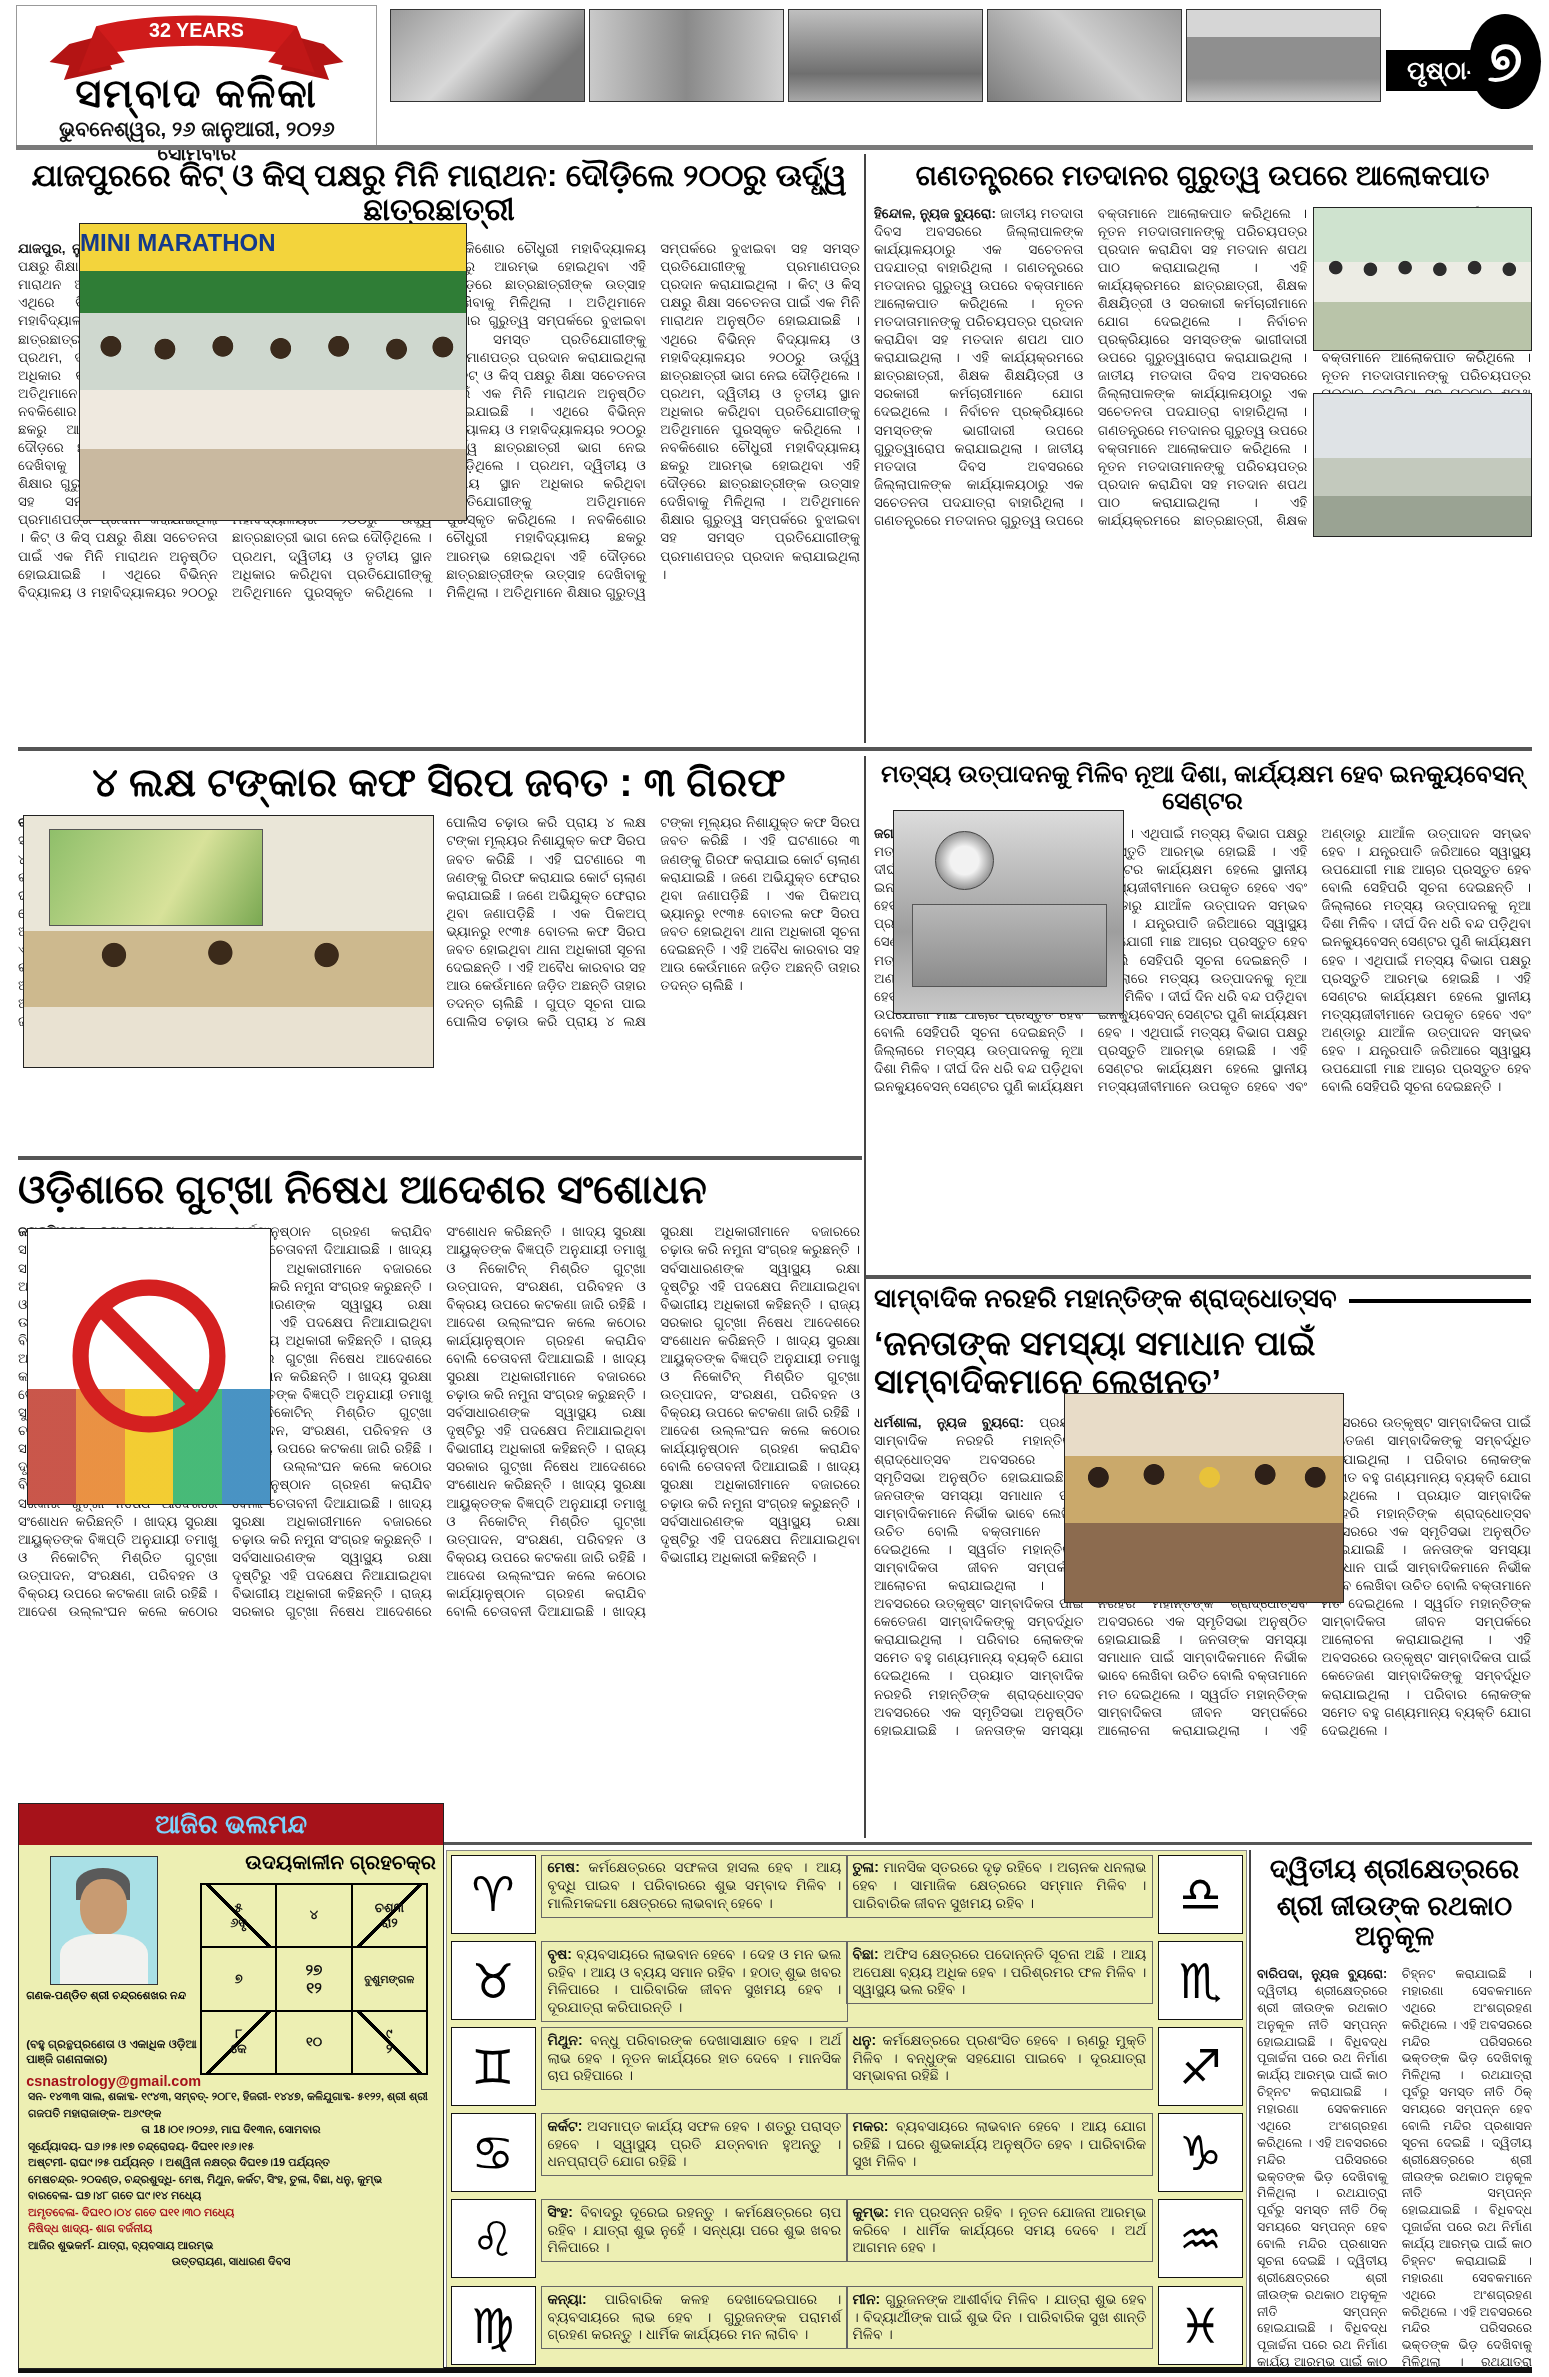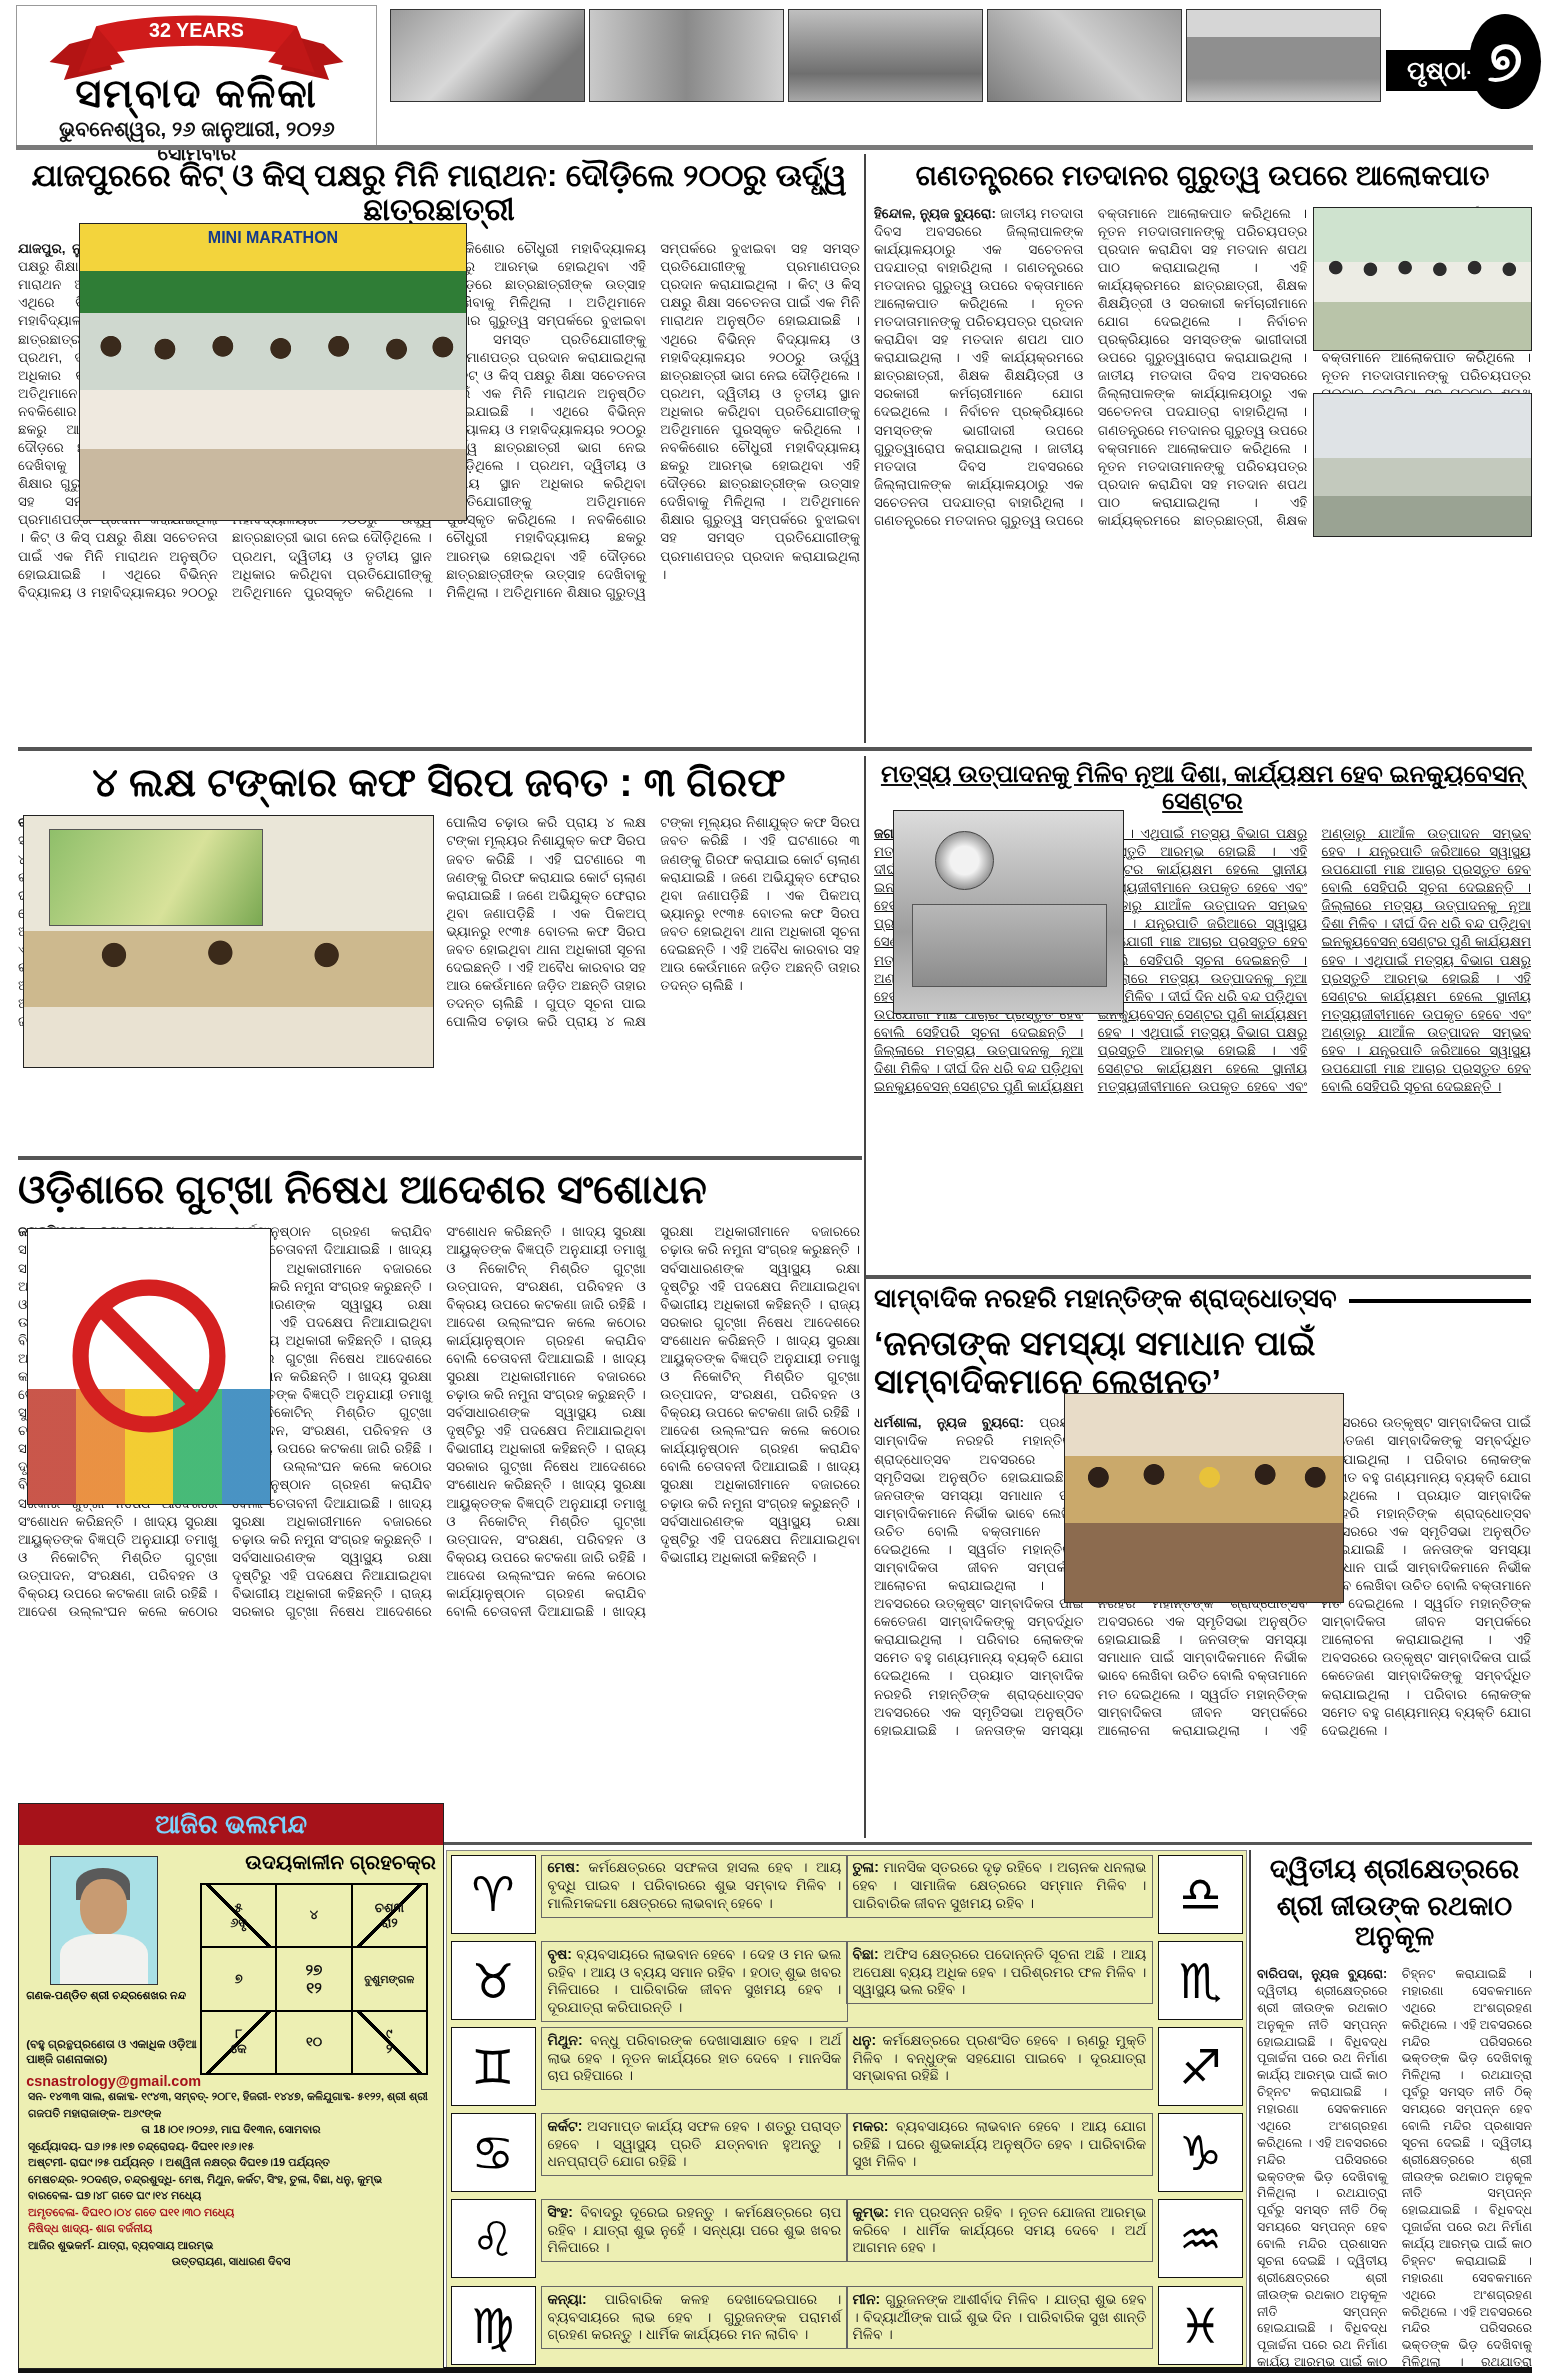--- a/index.html
+++ b/index.html
@@ -63,21 +63,21 @@
   <div class="hrule" style="left:16px;top:145px;width:1517px;height:4.5px;background:#7a7a7a;"></div>
 
   <div class="abs" style="left:18px;top:154px;width:842px;height:591px;">
     <div class="headline" style="font-size:31px;text-align:center;padding-top:5.4px;">ଯାଜପୁରରେ କିଟ୍ ଓ କିସ୍ ପକ୍ଷରୁ ମିନି ମାରାଥନ: ଦୌଡ଼ିଲେ ୨୦୦ରୁ ଊର୍ଦ୍ଧ୍ୱ ଛାତ୍ରଛାତ୍ରୀ</div>
     <div class="body-cols" style="margin-top:12.6px;height:528px;column-count:4;">
       <b class="byline">ଯାଜପୁର, ନ୍ୟୁଜ ବ୍ୟୁରୋ:</b>
       <span>କିଟ୍ ଓ କିସ୍ ପକ୍ଷରୁ ଶିକ୍ଷା ସଚେତନତା ପାଇଁ ଏକ ମିନି ମାରାଥନ ଅନୁଷ୍ଠିତ ହୋଇଯାଇଛି । ଏଥିରେ ବିଭିନ୍ନ ବିଦ୍ୟାଳୟ ଓ ମହାବିଦ୍ୟାଳୟର ୨୦୦ରୁ ଊର୍ଦ୍ଧ୍ୱ ଛାତ୍ରଛାତ୍ରୀ ଭାଗ ନେଇ ଦୌଡ଼ିଥିଲେ । ପ୍ରଥମ, ଦ୍ୱିତୀୟ ଓ ତୃତୀୟ ସ୍ଥାନ ଅଧିକାର କରିଥିବା ପ୍ରତିଯୋଗୀଙ୍କୁ ଅତିଥିମାନେ ପୁରସ୍କୃତ କରିଥିଲେ । ନବକିଶୋର ଚୌଧୁରୀ ମହାବିଦ୍ୟାଳୟ ଛକରୁ ଆରମ୍ଭ ହୋଇଥିବା ଏହି ଦୌଡ଼ରେ ଛାତ୍ରଛାତ୍ରୀଙ୍କ ଉତ୍ସାହ ଦେଖିବାକୁ ମିଳିଥିଲା । ଅତିଥିମାନେ ଶିକ୍ଷାର ଗୁରୁତ୍ୱ ସମ୍ପର୍କରେ ବୁଝାଇବା ସହ ସମସ୍ତ ପ୍ରତିଯୋଗୀଙ୍କୁ ପ୍ରମାଣପତ୍ର ପ୍ରଦାନ କରାଯାଇଥିଲା । କିଟ୍ ଓ କିସ୍ ପକ୍ଷରୁ ଶିକ୍ଷା ସଚେତନତା ପାଇଁ ଏକ ମିନି ମାରାଥନ ଅନୁଷ୍ଠିତ ହୋଇଯାଇଛି । ଏଥିରେ ବିଭିନ୍ନ ବିଦ୍ୟାଳୟ ଓ ମହାବିଦ୍ୟାଳୟର ୨୦୦ରୁ ଊର୍ଦ୍ଧ୍ୱ ଛାତ୍ରଛାତ୍ରୀ ଭାଗ ନେଇ ଦୌଡ଼ିଥିଲେ । ପ୍ରଥମ, ଦ୍ୱିତୀୟ ଓ ତୃତୀୟ ସ୍ଥାନ ଅଧିକାର କରିଥିବା ପ୍ରତିଯୋଗୀଙ୍କୁ ଅତିଥିମାନେ ପୁରସ୍କୃତ କରିଥିଲେ । ନବକିଶୋର ଚୌଧୁରୀ ମହାବିଦ୍ୟାଳୟ ଛକରୁ ଆରମ୍ଭ ହୋଇଥିବା ଏହି ଦୌଡ଼ରେ ଛାତ୍ରଛାତ୍ରୀଙ୍କ ଉତ୍ସାହ ଦେଖିବାକୁ ମିଳିଥିଲା । ଅତିଥିମାନେ ଶିକ୍ଷାର ଗୁରୁତ୍ୱ ସମ୍ପର୍କରେ ବୁଝାଇବା ସହ ସମସ୍ତ ପ୍ରତିଯୋଗୀଙ୍କୁ ପ୍ରମାଣପତ୍ର ପ୍ରଦାନ କରାଯାଇଥିଲା । କିଟ୍ ଓ କିସ୍ ପକ୍ଷରୁ ଶିକ୍ଷା ସଚେତନତା ପାଇଁ ଏକ ମିନି ମାରାଥନ ଅନୁଷ୍ଠିତ ହୋଇଯାଇଛି । ଏଥିରେ ବିଭିନ୍ନ ବିଦ୍ୟାଳୟ ଓ ମହାବିଦ୍ୟାଳୟର ୨୦୦ରୁ ଊର୍ଦ୍ଧ୍ୱ ଛାତ୍ରଛାତ୍ରୀ ଭାଗ ନେଇ ଦୌଡ଼ିଥିଲେ । ପ୍ରଥମ, ଦ୍ୱିତୀୟ ଓ ତୃତୀୟ ସ୍ଥାନ ଅଧିକାର କରିଥିବା ପ୍ରତିଯୋଗୀଙ୍କୁ ଅତିଥିମାନେ ପୁରସ୍କୃତ କରିଥିଲେ । ନବକିଶୋର ଚୌଧୁରୀ ମହାବିଦ୍ୟାଳୟ ଛକରୁ ଆରମ୍ଭ ହୋଇଥିବା ଏହି ଦୌଡ଼ରେ ଛାତ୍ରଛାତ୍ରୀଙ୍କ ଉତ୍ସାହ ଦେଖିବାକୁ ମିଳିଥିଲା । ଅତିଥିମାନେ ଶିକ୍ଷାର ଗୁରୁତ୍ୱ ସମ୍ପର୍କରେ ବୁଝାଇବା ସହ ସମସ୍ତ ପ୍ରତିଯୋଗୀଙ୍କୁ ପ୍ରମାଣପତ୍ର ପ୍ରଦାନ କରାଯାଇଥିଲା । କିଟ୍ ଓ କିସ୍ ପକ୍ଷରୁ ଶିକ୍ଷା ସଚେତନତା ପାଇଁ ଏକ ମିନି ମାରାଥନ ଅନୁଷ୍ଠିତ ହୋଇଯାଇଛି । ଏଥିରେ ବିଭିନ୍ନ ବିଦ୍ୟାଳୟ ଓ ମହାବିଦ୍ୟାଳୟର ୨୦୦ରୁ ଊର୍ଦ୍ଧ୍ୱ ଛାତ୍ରଛାତ୍ରୀ ଭାଗ ନେଇ ଦୌଡ଼ିଥିଲେ । ପ୍ରଥମ, ଦ୍ୱିତୀୟ ଓ ତୃତୀୟ ସ୍ଥାନ ଅଧିକାର କରିଥିବା ପ୍ରତିଯୋଗୀଙ୍କୁ ଅତିଥିମାନେ ପୁରସ୍କୃତ କରିଥିଲେ । ନବକିଶୋର ଚୌଧୁରୀ ମହାବିଦ୍ୟାଳୟ ଛକରୁ ଆରମ୍ଭ ହୋଇଥିବା ଏହି ଦୌଡ଼ରେ ଛାତ୍ରଛାତ୍ରୀଙ୍କ ଉତ୍ସାହ ଦେଖିବାକୁ ମିଳିଥିଲା । ଅତିଥିମାନେ ଶିକ୍ଷାର ଗୁରୁତ୍ୱ ସମ୍ପର୍କରେ ବୁଝାଇବା ସହ ସମସ୍ତ ପ୍ରତିଯୋଗୀଙ୍କୁ ପ୍ରମାଣପତ୍ର ପ୍ରଦାନ କରାଯାଇଥିଲା । କିଟ୍ ଓ କିସ୍ ପକ୍ଷରୁ ଶିକ୍ଷା ସଚେତନତା ପାଇଁ ଏକ ମିନି ମାରାଥନ ଅନୁଷ୍ଠିତ ହୋଇଯାଇଛି । ଏଥିରେ ବିଭିନ୍ନ ବିଦ୍ୟାଳୟ ଓ ମହାବିଦ୍ୟାଳୟର ୨୦୦ରୁ ଊର୍ଦ୍ଧ୍ୱ ଛାତ୍ରଛାତ୍ରୀ ଭାଗ ନେଇ ଦୌଡ଼ିଥିଲେ । ପ୍ରଥମ, ଦ୍ୱିତୀୟ ଓ ତୃତୀୟ ସ୍ଥାନ ଅଧିକାର କରିଥିବା ପ୍ରତିଯୋଗୀଙ୍କୁ ଅତିଥିମାନେ ପୁରସ୍କୃତ କରିଥିଲେ । ନବକିଶୋର ଚୌଧୁରୀ ମହାବିଦ୍ୟାଳୟ ଛକରୁ ଆରମ୍ଭ ହୋଇଥିବା ଏହି ଦୌଡ଼ରେ ଛାତ୍ରଛାତ୍ରୀଙ୍କ ଉତ୍ସାହ ଦେଖିବାକୁ ମିଳିଥିଲା । ଅତିଥିମାନେ ଶିକ୍ଷାର ଗୁରୁତ୍ୱ ସମ୍ପର୍କରେ ବୁଝାଇବା ସହ ସମସ୍ତ ପ୍ରତିଯୋଗୀଙ୍କୁ ପ୍ରମାଣପତ୍ର ପ୍ରଦାନ କରାଯାଇଥିଲା ।</span>
     </div>
   </div>
   <div class="photo" style="left:79px;top:223px;width:386px;height:296px;background:linear-gradient(#f3d43c 0 16%,#2f7d36 16% 30%,#cfd8cf 30% 56%,#efe9df 56% 76%,#c9b9a0 76% 100%);">
-    <div style="position:absolute;left:0;top:5.4px;width:100%;text-align:center;font-weight:900;font-size:16px;color:#143a8c;">MINI MARATHON</div>
+    <div style="position:absolute;left:0;top:5.4px;width:100%;font-weight:900;font-size:24px;color:#143a8c;">MINI MARATHON</div>
     <div style="position:absolute;left:0;top:34%;width:100%;height:24%;
          background:radial-gradient(circle at 8% 30%,#3a2a1c 0 10px,transparent 10.8px),radial-gradient(circle at 22% 34%,#3a2a1c 0 10px,transparent 10.8px),
          radial-gradient(circle at 37% 30%,#3a2a1c 0 10px,transparent 10.8px),radial-gradient(circle at 52% 33%,#3a2a1c 0 10px,transparent 10.8px),
          radial-gradient(circle at 67% 30%,#3a2a1c 0 10px,transparent 10.8px),radial-gradient(circle at 82% 34%,#3a2a1c 0 10px,transparent 10.8px),
          radial-gradient(circle at 94% 31%,#3a2a1c 0 10px,transparent 10.8px);"></div>
   </div>
 
   <div class="vrule" style="left:864px;top:154px;height:589px;"></div>
 
   <div class="abs" style="left:874px;top:154px;width:657px;height:591px;">
@@ -106,21 +106,21 @@
   </div>
   <div class="photo" style="left:23px;top:815px;width:409px;height:251px;background:linear-gradient(#eae6d8 0 46%,#cdb98e 46% 76%,#e9e2d2 76%);">
     <div style="position:absolute;left:6%;top:5%;width:52%;height:38%;background:linear-gradient(120deg,#8fbf6a,#d8e29a 60%,#79a851);border:1.8px solid #555;"></div>
     <div style="position:absolute;left:0;top:48%;width:100%;height:30%;
          background:radial-gradient(circle at 22% 25%,#3b2a1a 0 11.7px,transparent 12.6px),radial-gradient(circle at 48% 22%,#3b2a1a 0 11.7px,transparent 12.6px),
          radial-gradient(circle at 74% 25%,#3b2a1a 0 11.7px,transparent 12.6px);"></div>
   </div>
 
   <div class="vrule" style="left:864px;top:756px;height:517px;"></div>
 
-  <div class="abs" style="left:874px;top:756px;width:657px;height:514px;text-decoration:underline;">
+  <div class="abs" style="left:874px;top:756px;width:657px;height:514px;">
     <div class="headline" style="font-size:24px;text-align:center;padding-top:5.4px;">ମତ୍ସ୍ୟ ଉତ୍ପାଦନକୁ ମିଳିବ ନୂଆ ଦିଶା, କାର୍ଯ୍ୟକ୍ଷମ ହେବ ଇନକ୍ୟୁବେସନ୍ ସେଣ୍ଟର</div>
     <div class="body-cols" style="margin-top:10.8px;height:460px;column-count:3;">
       <b class="byline">ଜଗତପୁର, ନ୍ୟୁଜ ବ୍ୟୁରୋ:</b>
       <span>ଜିଲ୍ଲାରେ ମତ୍ସ୍ୟ ଉତ୍ପାଦନକୁ ନୂଆ ଦିଶା ମିଳିବ । ଦୀର୍ଘ ଦିନ ଧରି ବନ୍ଦ ପଡ଼ିଥିବା ଇନକ୍ୟୁବେସନ୍ ସେଣ୍ଟର ପୁଣି କାର୍ଯ୍ୟକ୍ଷମ ହେବ । ଏଥିପାଇଁ ମତ୍ସ୍ୟ ବିଭାଗ ପକ୍ଷରୁ ପ୍ରସ୍ତୁତି ଆରମ୍ଭ ହୋଇଛି । ଏହି ସେଣ୍ଟର କାର୍ଯ୍ୟକ୍ଷମ ହେଲେ ସ୍ଥାନୀୟ ମତ୍ସ୍ୟଜୀବୀମାନେ ଉପକୃତ ହେବେ ଏବଂ ଅଣ୍ଡାରୁ ଯାଆଁଳ ଉତ୍ପାଦନ ସମ୍ଭବ ହେବ । ଯନ୍ତ୍ରପାତି ଜରିଆରେ ସ୍ୱାସ୍ଥ୍ୟ ଉପଯୋଗୀ ମାଛ ଆଚାର ପ୍ରସ୍ତୁତ ହେବ ବୋଲି ସେହିପରି ସୂଚନା ଦେଇଛନ୍ତି । ଜିଲ୍ଲାରେ ମତ୍ସ୍ୟ ଉତ୍ପାଦନକୁ ନୂଆ ଦିଶା ମିଳିବ । ଦୀର୍ଘ ଦିନ ଧରି ବନ୍ଦ ପଡ଼ିଥିବା ଇନକ୍ୟୁବେସନ୍ ସେଣ୍ଟର ପୁଣି କାର୍ଯ୍ୟକ୍ଷମ ହେବ । ଏଥିପାଇଁ ମତ୍ସ୍ୟ ବିଭାଗ ପକ୍ଷରୁ ପ୍ରସ୍ତୁତି ଆରମ୍ଭ ହୋଇଛି । ଏହି ସେଣ୍ଟର କାର୍ଯ୍ୟକ୍ଷମ ହେଲେ ସ୍ଥାନୀୟ ମତ୍ସ୍ୟଜୀବୀମାନେ ଉପକୃତ ହେବେ ଏବଂ ଅଣ୍ଡାରୁ ଯାଆଁଳ ଉତ୍ପାଦନ ସମ୍ଭବ ହେବ । ଯନ୍ତ୍ରପାତି ଜରିଆରେ ସ୍ୱାସ୍ଥ୍ୟ ଉପଯୋଗୀ ମାଛ ଆଚାର ପ୍ରସ୍ତୁତ ହେବ ବୋଲି ସେହିପରି ସୂଚନା ଦେଇଛନ୍ତି । ଜିଲ୍ଲାରେ ମତ୍ସ୍ୟ ଉତ୍ପାଦନକୁ ନୂଆ ଦିଶା ମିଳିବ । ଦୀର୍ଘ ଦିନ ଧରି ବନ୍ଦ ପଡ଼ିଥିବା ଇନକ୍ୟୁବେସନ୍ ସେଣ୍ଟର ପୁଣି କାର୍ଯ୍ୟକ୍ଷମ ହେବ । ଏଥିପାଇଁ ମତ୍ସ୍ୟ ବିଭାଗ ପକ୍ଷରୁ ପ୍ରସ୍ତୁତି ଆରମ୍ଭ ହୋଇଛି । ଏହି ସେଣ୍ଟର କାର୍ଯ୍ୟକ୍ଷମ ହେଲେ ସ୍ଥାନୀୟ ମତ୍ସ୍ୟଜୀବୀମାନେ ଉପକୃତ ହେବେ ଏବଂ ଅଣ୍ଡାରୁ ଯାଆଁଳ ଉତ୍ପାଦନ ସମ୍ଭବ ହେବ । ଯନ୍ତ୍ରପାତି ଜରିଆରେ ସ୍ୱାସ୍ଥ୍ୟ ଉପଯୋଗୀ ମାଛ ଆଚାର ପ୍ରସ୍ତୁତ ହେବ ବୋଲି ସେହିପରି ସୂଚନା ଦେଇଛନ୍ତି । ଜିଲ୍ଲାରେ ମତ୍ସ୍ୟ ଉତ୍ପାଦନକୁ ନୂଆ ଦିଶା ମିଳିବ । ଦୀର୍ଘ ଦିନ ଧରି ବନ୍ଦ ପଡ଼ିଥିବା ଇନକ୍ୟୁବେସନ୍ ସେଣ୍ଟର ପୁଣି କାର୍ଯ୍ୟକ୍ଷମ ହେବ । ଏଥିପାଇଁ ମତ୍ସ୍ୟ ବିଭାଗ ପକ୍ଷରୁ ପ୍ରସ୍ତୁତି ଆରମ୍ଭ ହୋଇଛି । ଏହି ସେଣ୍ଟର କାର୍ଯ୍ୟକ୍ଷମ ହେଲେ ସ୍ଥାନୀୟ ମତ୍ସ୍ୟଜୀବୀମାନେ ଉପକୃତ ହେବେ ଏବଂ ଅଣ୍ଡାରୁ ଯାଆଁଳ ଉତ୍ପାଦନ ସମ୍ଭବ ହେବ । ଯନ୍ତ୍ରପାତି ଜରିଆରେ ସ୍ୱାସ୍ଥ୍ୟ ଉପଯୋଗୀ ମାଛ ଆଚାର ପ୍ରସ୍ତୁତ ହେବ ବୋଲି ସେହିପରି ସୂଚନା ଦେଇଛନ୍ତି ।</span>
     </div>
   </div>
   <div class="photo" style="left:893px;top:810px;width:229px;height:202px;background:linear-gradient(#dcdcdc,#9e9e9e 60%,#c9c9c9);">
     <div style="position:absolute;left:18%;top:10%;width:57px;height:57px;border-radius:50%;background:radial-gradient(circle,#f2f2f2 0 35%,#7d7d7d 80%);border:1.8px solid #444;"></div>
     <div style="position:absolute;left:8%;top:46%;width:84%;height:40%;background:linear-gradient(#b8b8b8,#8b8b8b);border:1.8px solid #555;"></div>
   </div>

